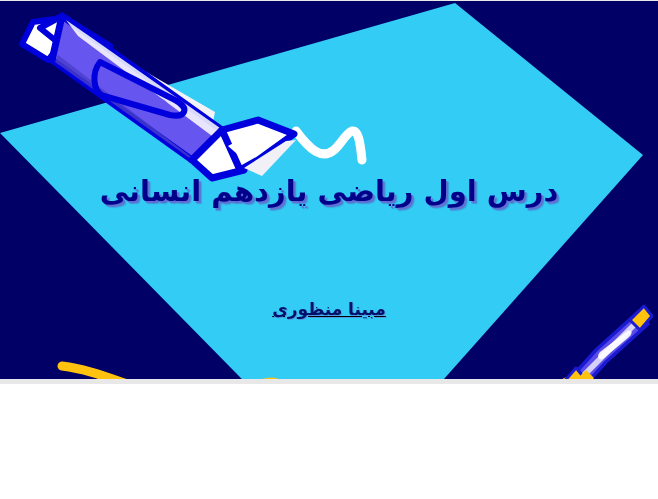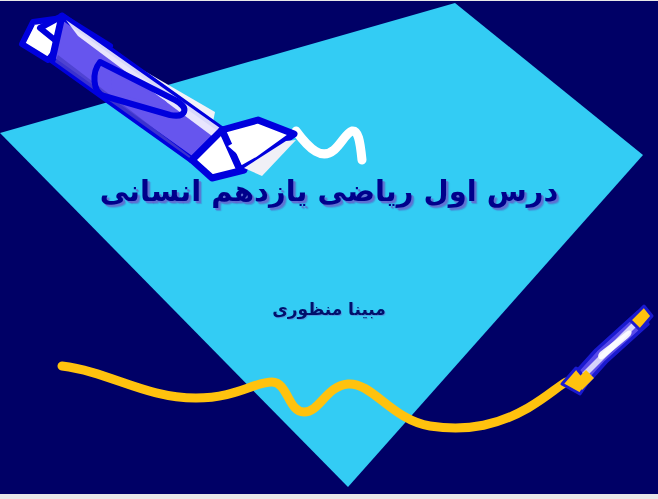--- a/index.html
+++ b/index.html
@@ -4,21 +4,21 @@
 <title>Presentation Title Slide</title>
 <style>
   html, body {
     margin: 0;
     padding: 0;
     background: #ffffff;
   }
   #slide {
     position: relative;
     width: 658px;
-    height: 499px;
+    height: 384px;
     overflow: hidden;
     background: #7dd3fc;
     font-family: "DejaVu Sans", "Liberation Sans", sans-serif;
   }
   #slide-svg {
     position: absolute;
     inset: 0;
     width: 658px;
     height: 499px;
     display: block;
@@ -51,20 +51,21 @@
        3px 3px 1px rgba(90,60,180,0.35);
     white-space: nowrap;
   }
   .author-block {
     position: absolute;
     left: 0;
     top: 297px;
     width: 658px;
     text-align: center;
     direction: rtl;
+    text-decoration: underline;
   }
   .author-line {
     display: block;
     font-family: "DejaVu Sans", "Liberation Sans", sans-serif;
     font-weight: bold;
     font-size: 17px;
     line-height: 24px;
     color: #00106b;
     text-shadow: 1px 1px 0 rgba(120,80,200,0.40);
     white-space: nowrap;

